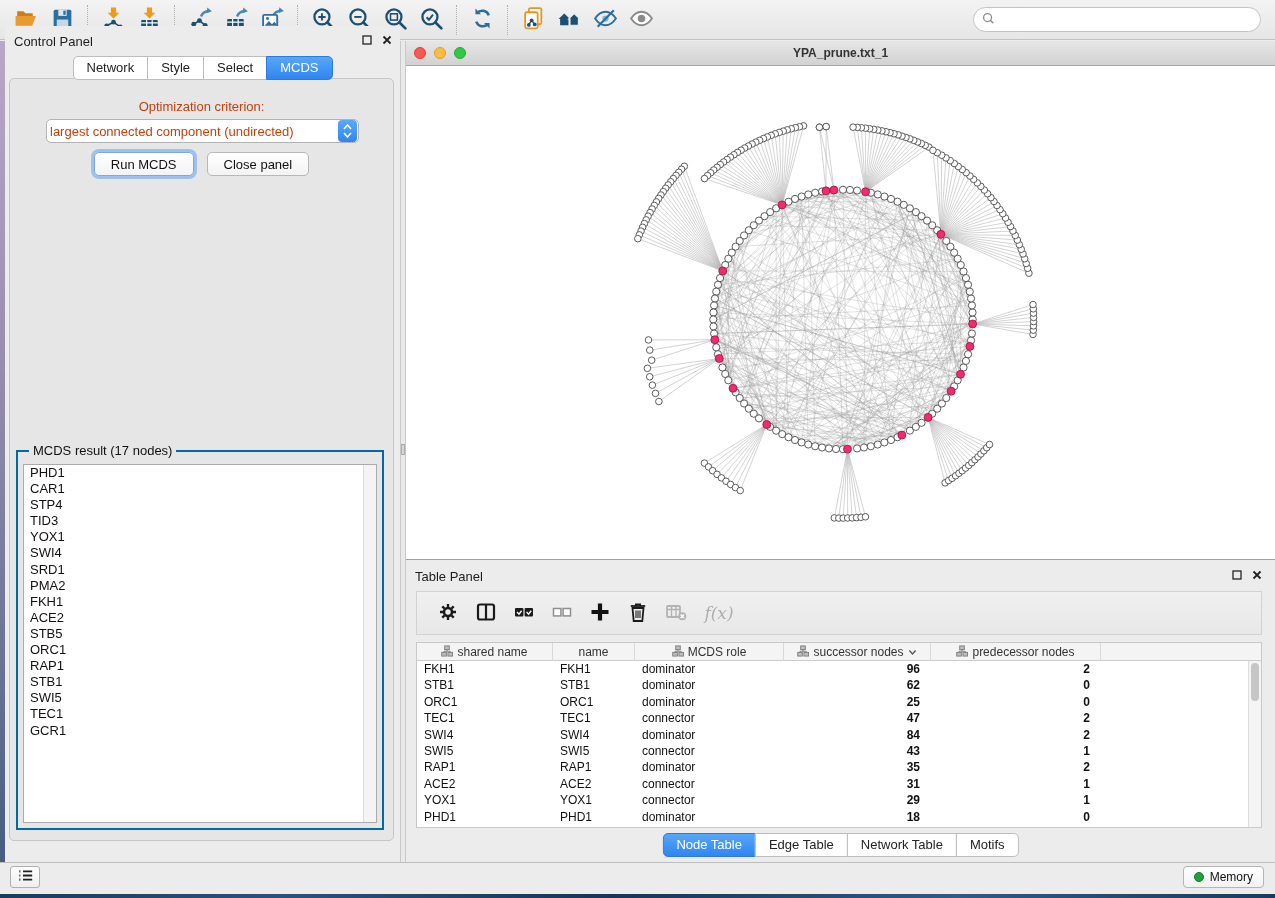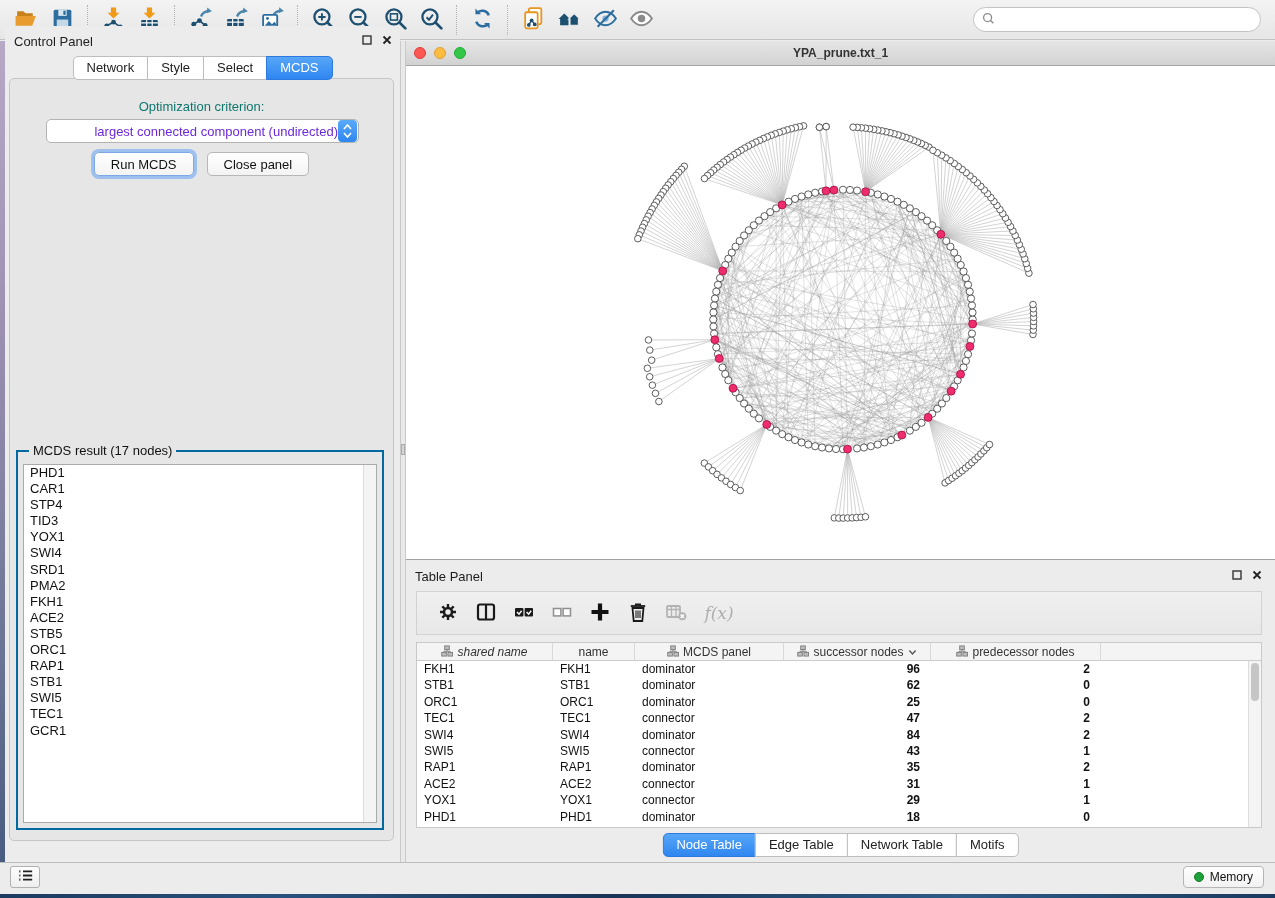--- a/index.html
+++ b/index.html
@@ -37,24 +37,24 @@
   .seg { font-size:13px; color:#222; background:#fff; border:1px solid #bdbdbd; margin-left:-1px;
     padding:3px 13px 4px; cursor:pointer; white-space:nowrap; }
   .seg:first-child { border-radius:5px 0 0 5px; margin-left:0; }
   .seg:last-child { border-radius:0 5px 5px 0; }
   .seg.active { background:linear-gradient(#57a6f8,#2f86f0); border-color:#2d79dd; color:#fff; }
 
   .ctabs { position:absolute; top:30px; left:50%; transform:translateX(-50%); z-index:2; }
 
   .inner-panel { position:absolute; top:52px; left:4px; right:6px; bottom:6px;
     background:#e6e6e6; border:1px solid #c6c6c6; border-radius:5px; }
-  .opt-label { position:absolute; top:20px; width:100%; text-align:center; font-size:13px; color:#0f766e; }
+  .opt-label { position:absolute; top:20px; width:100%; text-align:center; font-size:13px; color:#c2410c; }
   .dropdown { position:absolute; top:40px; left:36px; right:34px; height:24px; background:#fff;
     border:1px solid #b3b3b3; border-radius:5px; display:flex; align-items:center; cursor:pointer; }
-  .dropdown .val { flex:1; font-size:13px; color:#6d28d9; padding-left:10px; white-space:nowrap; overflow:hidden;text-align:right; }
+  .dropdown .val { flex:1; font-size:13px; color:#c2410c; padding-left:3px; white-space:nowrap; overflow:hidden; }
   .stepper { width:19px; height:22px; margin:0; border-radius:4px; background:linear-gradient(#5aa9f9,#2f86f0);
     display:flex; flex-direction:column; align-items:center; justify-content:center; gap:2px; margin-right:1px; }
   .btnrow { position:absolute; top:73px; width:100%; display:flex; justify-content:center; gap:13px; }
   .mbtn { font-size:13px; color:#111; background:linear-gradient(#ffffff,#f3f3f3); border:1px solid #b7b7b7;
     border-radius:5px; height:24px; padding:0 16px; cursor:pointer; font-family:"Liberation Sans", sans-serif; }
   .mbtn.focusring { box-shadow:0 0 0 3px rgba(98,160,245,.55); border-color:#7aa8e8; }
 
   .groupbox { position:absolute; left:6px; right:9px; top:371px; bottom:10px;
     border:2px solid #0369a1; }
   .legend { position:absolute; top:-9px; left:11px; background:#e6e6e6; padding:0 4px;
@@ -1184,21 +1184,21 @@
                 <circle cx="17.3" cy="15.3" r="4" fill="#b3b3b3"></circle>
                 <path d="M15.6 13.6l3.4 3.4M19 13.6l-3.4 3.4" stroke="#fff" stroke-width="1.4"></path>
               </svg></span>
           </button>
         <button class="tib" style="width:48px;">
             <span class="fx">f(x)</span>
           </button>
       </div>
       <div class="tablebox">
         <div class="thead">
-            <div class="th" style="width: 136px; font-style: italic;">
+            <div class="th" style="width: 136px;">
               <span><svg width="12" height="12" viewBox="0 0 13 13">
                   <g fill="#bdbdbd" stroke="#7d7d7d" stroke-width="1">
                     <rect x="4" y="1" width="5" height="4"></rect>
                     <rect x="0.8" y="8" width="5" height="4"></rect>
                     <rect x="7.5" y="8" width="5" height="4"></rect>
                     <path d="M6.5 5v1.8M3.2 8V6.8h6.8V8" fill="none"></path>
                   </g>
                 </svg></span>
               <span>shared name</span>
             </div>
@@ -1207,21 +1207,21 @@
             </div>
             <div class="th" style="width: 149px;">
               <span><svg width="12" height="12" viewBox="0 0 13 13">
                   <g fill="#bdbdbd" stroke="#7d7d7d" stroke-width="1">
                     <rect x="4" y="1" width="5" height="4"></rect>
                     <rect x="0.8" y="8" width="5" height="4"></rect>
                     <rect x="7.5" y="8" width="5" height="4"></rect>
                     <path d="M6.5 5v1.8M3.2 8V6.8h6.8V8" fill="none"></path>
                   </g>
                 </svg></span>
-              <span>MCDS panel</span>
+              <span>MCDS role</span>
             </div>
             <div class="th" style="width: 147px;">
               <span><svg width="12" height="12" viewBox="0 0 13 13">
                   <g fill="#bdbdbd" stroke="#7d7d7d" stroke-width="1">
                     <rect x="4" y="1" width="5" height="4"></rect>
                     <rect x="0.8" y="8" width="5" height="4"></rect>
                     <rect x="7.5" y="8" width="5" height="4"></rect>
                     <path d="M6.5 5v1.8M3.2 8V6.8h6.8V8" fill="none"></path>
                   </g>
                 </svg></span>

